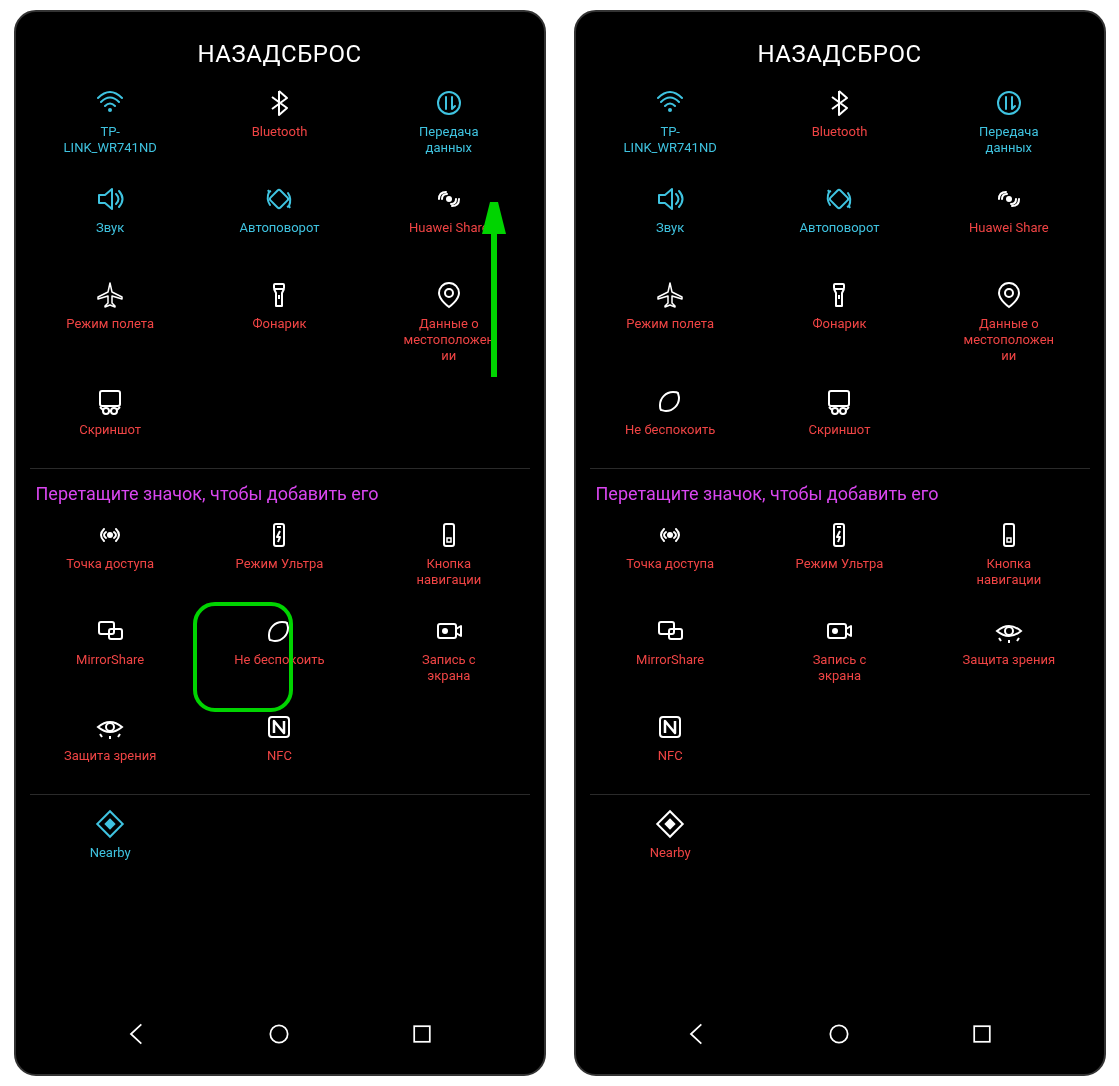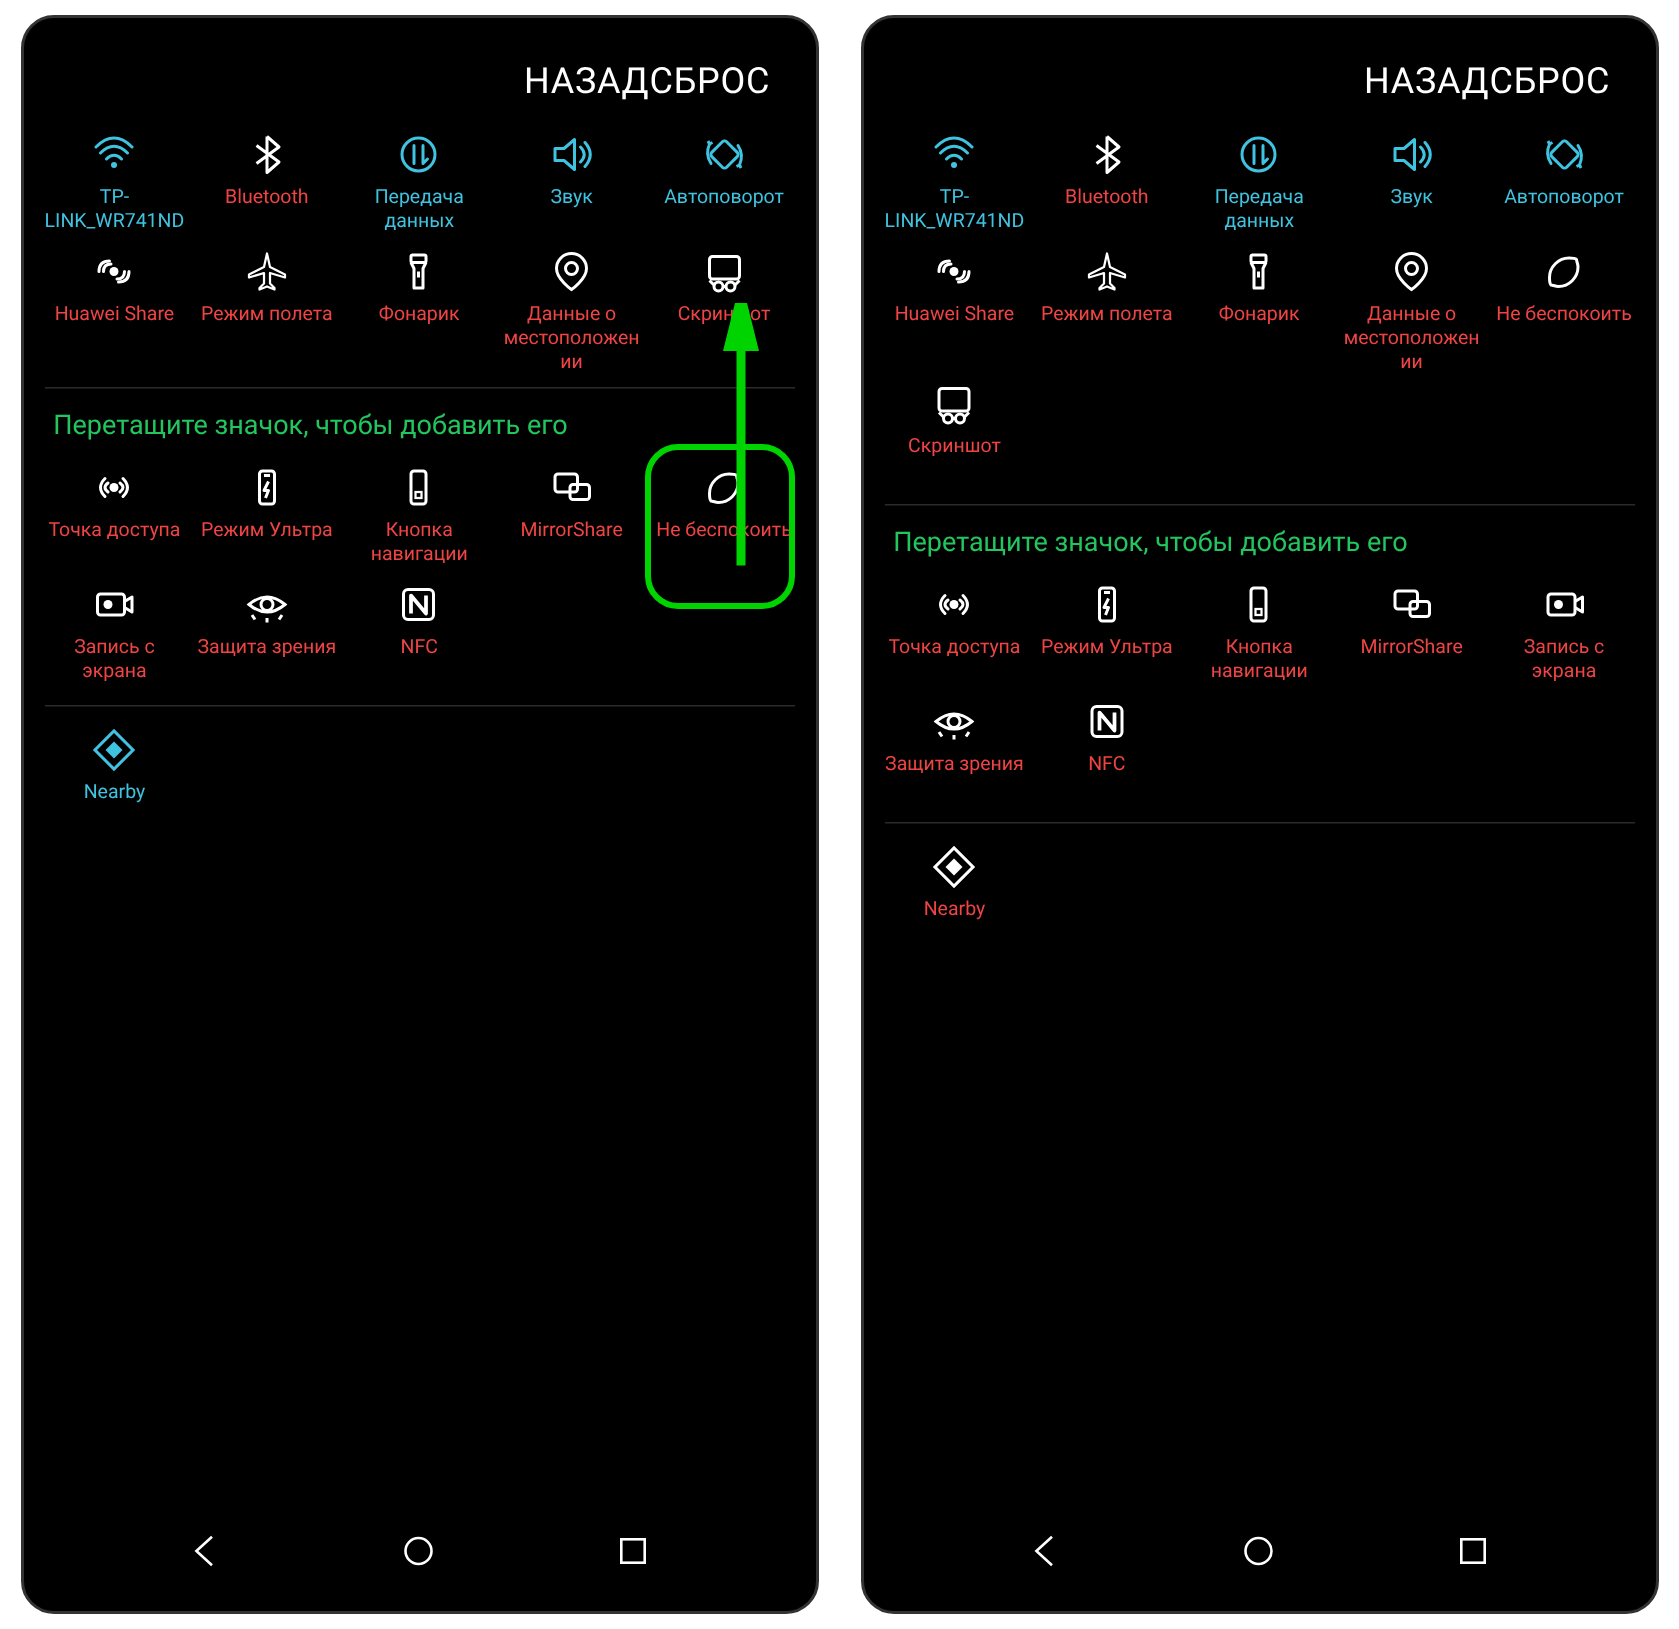--- a/index.html
+++ b/index.html
@@ -17,33 +17,34 @@
   background: #000;
   border-radius: 22px;
   border: 2px solid #333;
   position: relative;
   overflow: hidden;
   display: flex;
   flex-direction: column;
 }
 .header {
   display: flex;
-  justify-content: flex-end;
+  justify-content: center;
   padding: 28px 30px 18px 30px;
 }
 .header-btn {
   color: #fff;
   font-size: 24px;
   font-weight: 400;
   letter-spacing: 0.5px;
 }
 .tiles {
   display: grid;
-  grid-template-columns: repeat(5, 1fr);
+  grid-template-columns: repeat(3, 1fr);
   padding: 0 10px;
+  row-gap: 18px;
 }
 .tile {
   display: flex;
   flex-direction: column;
   align-items: center;
   justify-content: flex-start;
   text-align: center;
   min-height: 78px;
   padding: 2px 2px;
   position: relative;
@@ -59,21 +60,21 @@
 .ico svg { width: 100%; height: 100%; }
 .lbl {
   font-size: 13px;
   line-height: 16px;
   color: #ef4444;
   word-break: break-word;
   max-width: 96px;
 }
 .lbl.accent { color: #3fc3e0; }
 .section-hdr {
-  color: #22c55e;
+  color: #d946ef;
   font-size: 18px;
   padding: 14px 20px 14px 20px;
 }
 .divider {
   height: 1px;
   background: #2a2a2a;
   margin: 6px 14px 0 14px;
 }
 .navbar {
   margin-top: auto;

